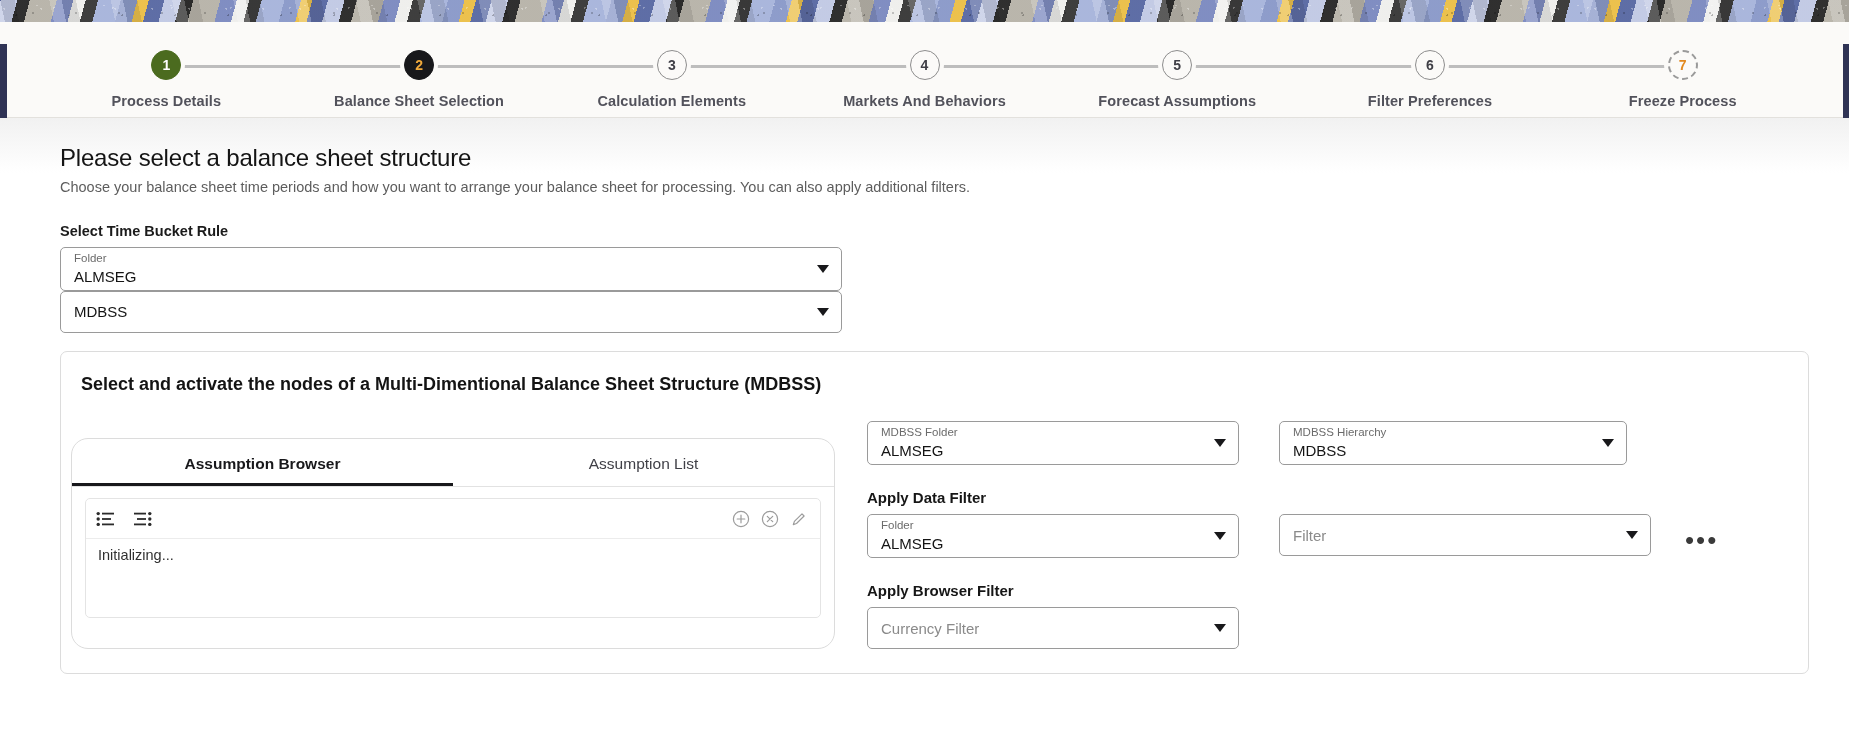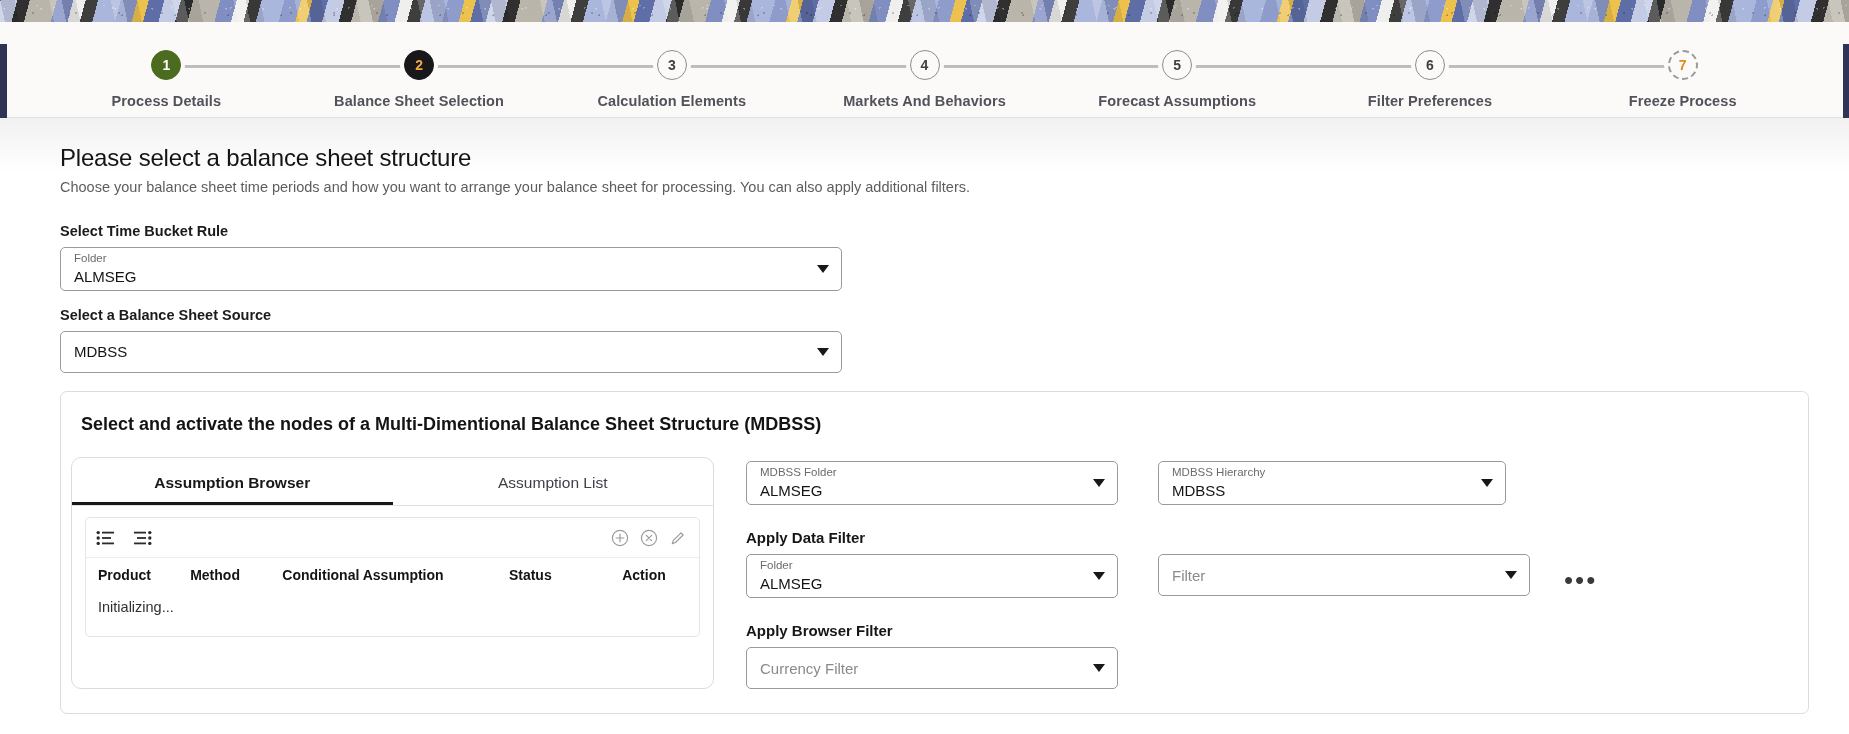--- a/index.html
+++ b/index.html
@@ -236,25 +236,26 @@
   .mdbss-title {
     font-size: 18px;
     font-weight: 700;
     color: #141414;
     margin: 4px 0 22px 10px;
   }
   .mdbss-body { display: flex; gap: 32px; }
 
   
   .tabs-card {
-    width: 643px;
+    width: 764px;
     border: 1px solid #dcdcdc;
-    border-radius: 10px;
+    border-radius: 17px;
     background: #ffffff;
     overflow: hidden;
+    margin-top: 21px;
   }
   .tabs {
     display: flex;
     border-bottom: 1px solid #e2e2e2;
   }
   .tab {
     flex: 1 1 0;
     text-align: center;
     padding: 16px 0 13px 0;
     font-size: 15.5px;
@@ -391,21 +392,20 @@
     <div style="width:782px;">
       <div class="field floating">
         <span class="flabel">Folder</span>
         <span class="fvalue">ALMSEG</span>
         <span class="caret"></span>
       </div>
     </div>
     <div style="width:24px;"></div>
   </div>
 
-  <div class="section-label" style="margin-top:16px;">Select a Balance Sheet Source</div>
   <div style="width:782px;">
     <div class="field">
       <span class="fvalue">MDBSS</span>
       <span class="caret"></span>
     </div>
   </div>
 
   <div class="mdbss-panel">
     <div class="mdbss-title">Select and activate the nodes of a Multi-Dimentional Balance Sheet Structure (MDBSS)</div>
 
@@ -455,27 +455,20 @@
                 </svg>
               </span>
               <span class="icon-btn">
                 <svg width="18" height="18" viewBox="0 0 18 18">
                   <path d="M3.3 14.6l1.1-3.2L12 3.9l2.1 2.1-7.6 7.5-3.2 1.1z" fill="none" stroke="#9c9c9c" stroke-width="1.2" stroke-linejoin="round"></path>
                 </svg>
               </span>
             </div>
           </div>
 
-          <div class="grid-head">
-            <div class="c1">Product</div>
-            <div class="c2">Method</div>
-            <div class="c3">Conditional Assumption</div>
-            <div class="c4">Status</div>
-            <div class="c5">Action</div>
-          </div>
 
           <div class="grid-status">Initializing...</div>
         </div>
       </div>
 
       <div class="form-col">
 
         <div class="fr">
           <div class="w-mdbss-folder">
             <div class="field floating">

